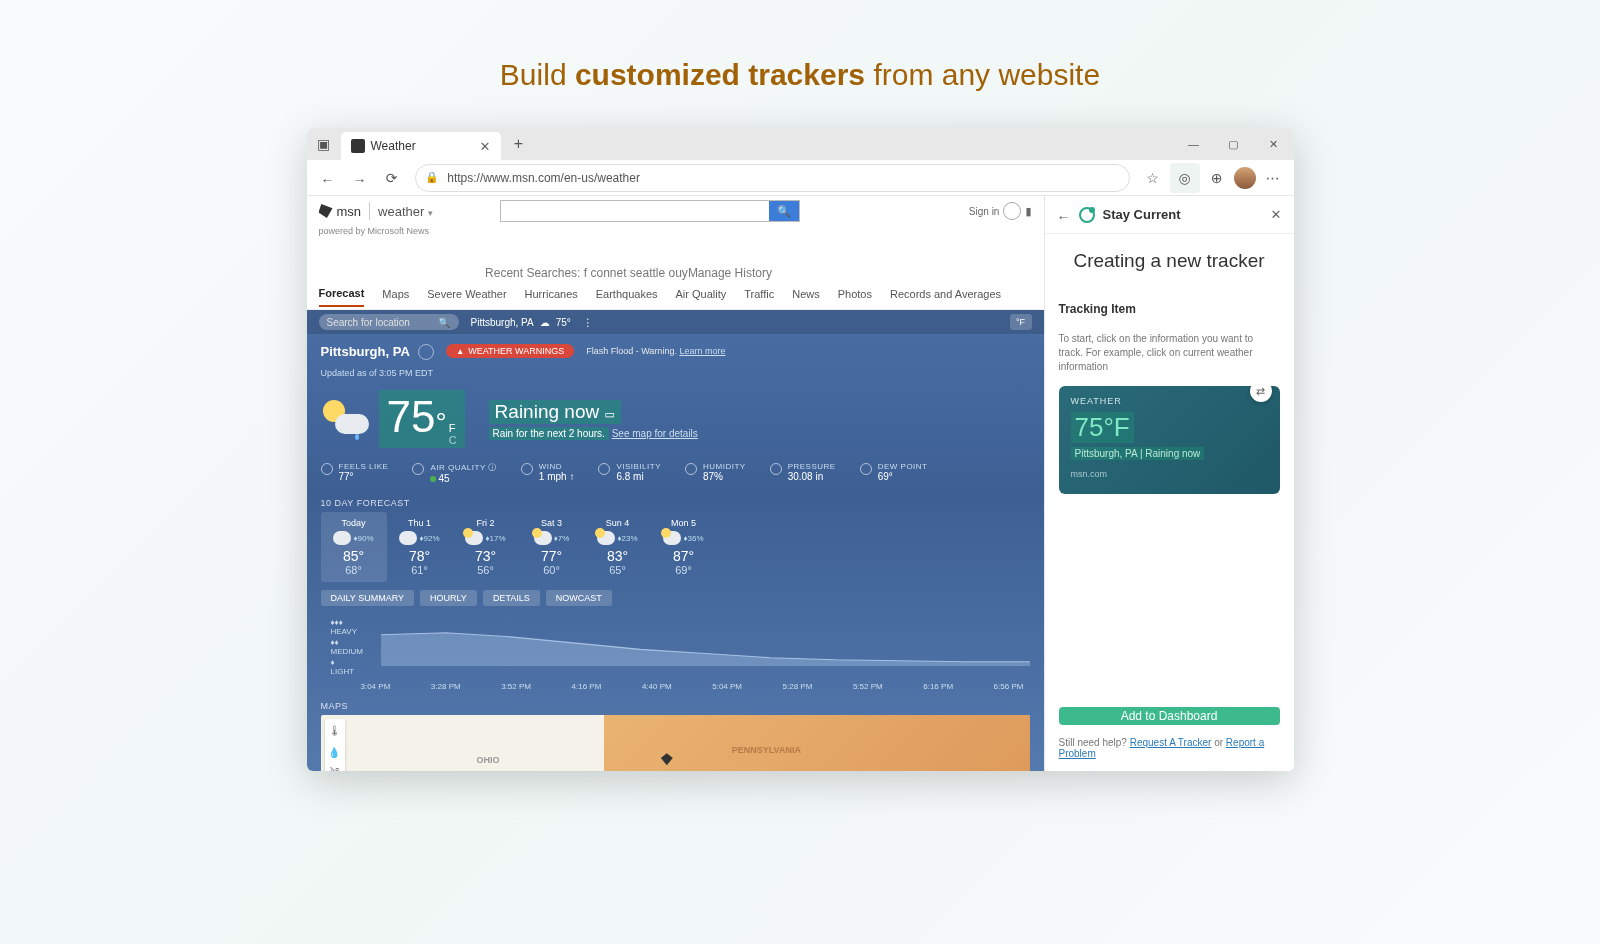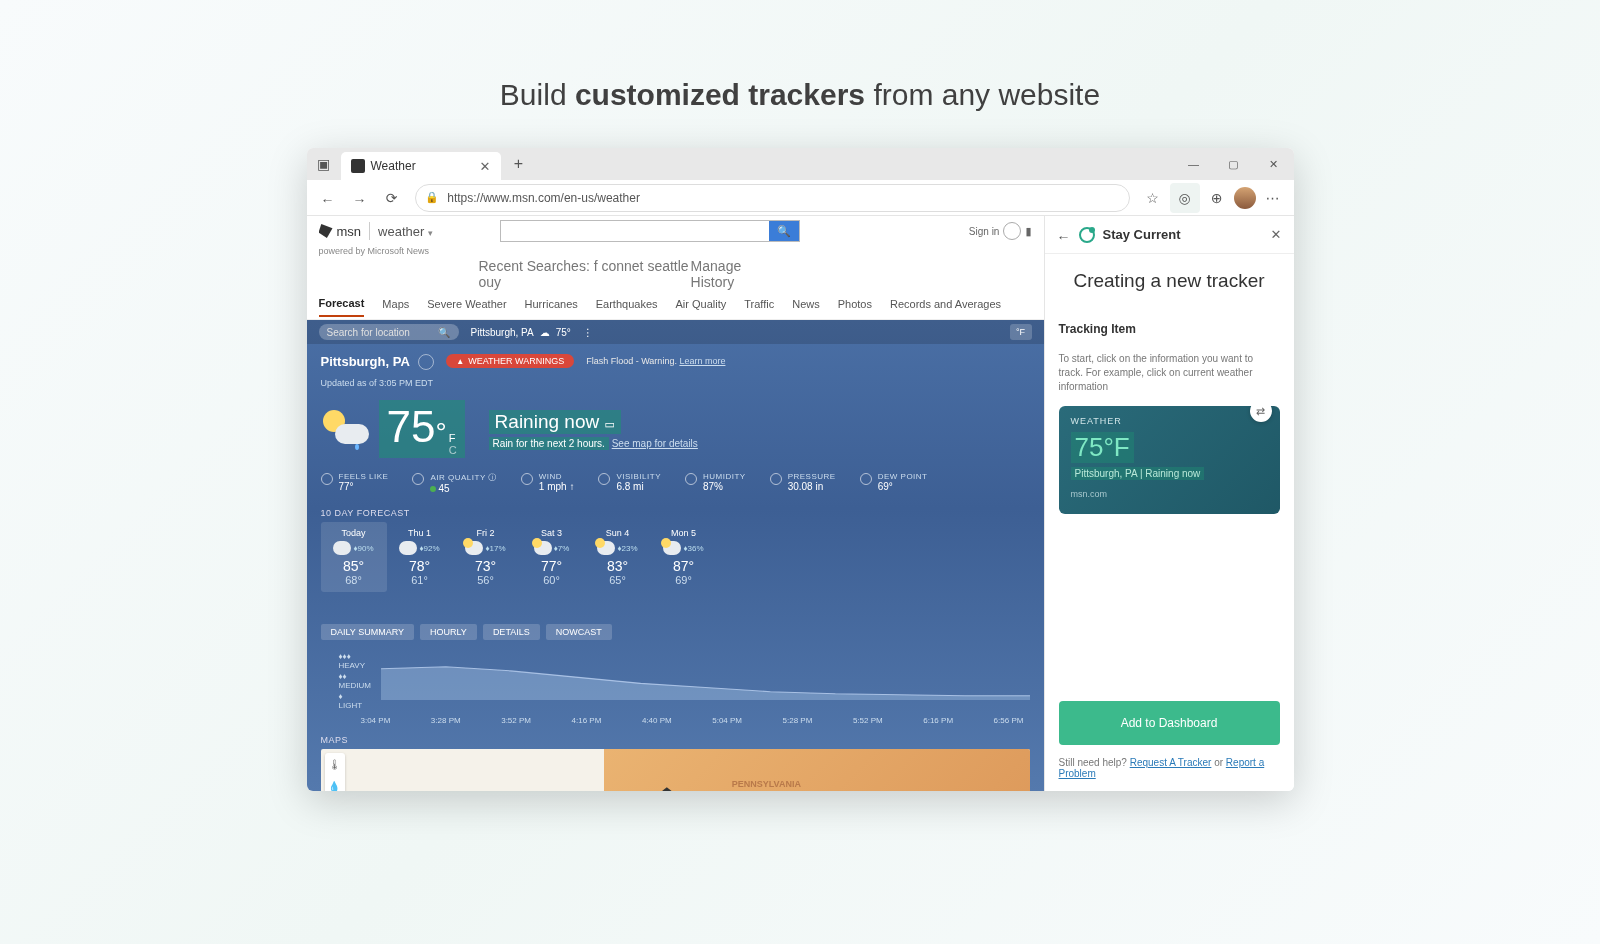--- a/index.html
+++ b/index.html
@@ -1,17 +1,17 @@
 <!DOCTYPE html>
 <html><head>
 <meta charset="utf-8">
 <style>
 * { margin: 0; padding: 0; box-sizing: border-box; font-family: "Segoe UI", Arial, sans-serif; }
 body { background: linear-gradient(135deg, #f8fbfc 0%, #f0f7f5 50%, #f8fbfc 100%); width: 1600px; height: 944px; overflow: hidden; }
-.hero { text-align: center; padding: 58px 0 36px; font-size: 30px; color: #404040; font-weight: 300; margin-top: 20px; }
+.hero { text-align: center; padding: 58px 0 36px; font-size: 30px; color: #a16207; font-weight: 300; }
 .hero strong { font-weight: 600; }
 
 .window { width: 987px; height: 643px; margin: 0 auto; background: #fff; border-radius: 6px; box-shadow: 0 10px 40px rgba(0,0,0,.18); overflow: hidden; display: flex; flex-direction: column; position: relative; }
 
 .titlebar { height: 32px; background: #e8e8e8; display: flex; align-items: center; position: relative; }
 .panel-btn { width: 34px; height: 32px; display: flex; align-items: center; justify-content: center; font-size: 14px; color: #555; }
 .tab { height: 28px; background: #fff; border-radius: 5px 5px 0 0; display: flex; align-items: center; padding: 0 10px; margin-top: 4px; width: 160px; font-size: 12px; color: #333; gap: 6px; }
 .tab .fav { width: 14px; height: 14px; background: #333; border-radius: 2px; }
 .tab .close { margin-left: auto; font-size: 13px; color: #666; }
 .newtab { width: 28px; text-align: center; font-size: 16px; color: #555; margin-left: 4px; }
@@ -34,21 +34,21 @@
 .msn-sep { width: 1px; height: 18px; background: #ccc; }
 .msn-section { font-size: 13px; color: #555; }
 .chev { font-size: 9px; color: #888; }
 .msn-search { margin-left: 60px; width: 300px; height: 22px; border: 1px solid #bbb; display: flex; position: relative; }
 .msn-search input { flex: 1; border: none; outline: none; padding: 0 6px; font-size: 11px; }
 .msn-search-btn { width: 30px; background: #3b7dd8; color: #fff; display: flex; align-items: center; justify-content: center; font-size: 11px; }
 .signin { margin-left: auto; font-size: 10px; color: #666; display: flex; align-items: center; gap: 4px; }
 .signin .ava { width: 18px; height: 18px; border: 1px solid #aaa; border-radius: 50%; }
 
 .msn-sub { font-size: 9px; color: #888; padding: 0 12px 2px; }
-.msn-recent { font-size: 14px; color: #777; padding: 0 0 4px 172px; display: flex; justify-content: flex-end; width: 472px; }
+.msn-recent { font-size: 12px; color: #777; padding: 0 0 4px 172px; display: flex; justify-content: center; width: 472px; margin-top: 28px; }
 
 .msn-nav { height: 26px; display: flex; align-items: center; padding: 0 12px; gap: 18px; font-size: 11px; color: #555; border-bottom: 1px solid #eee; }
 .msn-nav span { padding-bottom: 6px; cursor: pointer; }
 .msn-nav .active { color: #222; font-weight: 600; border-bottom: 2px solid #c2410c; }
 
 .weather-bg { flex: 1; background: linear-gradient(180deg,#4a6fa5 0%,#3d5f94 40%,#5479ad 100%); color: #fff; position: relative; overflow: hidden; }
 .wtop { height: 24px; background: rgba(0,0,0,.15); display: flex; align-items: center; padding: 0 12px; gap: 12px; font-size: 10px; }
 .wsearch { width: 140px; height: 16px; background: rgba(255,255,255,.25); border-radius: 8px; padding: 0 8px; display: flex; align-items: center; color: #e0e0e0; }
 .wloc { display: flex; align-items: center; gap: 6px; }
 .funit { margin-left: auto; width: 22px; height: 16px; background: rgba(255,255,255,.2); border-radius: 3px; display: flex; align-items: center; justify-content: center; font-size: 9px; }
@@ -90,24 +90,24 @@
 .wfc-day.today { background: rgba(255,255,255,.12); }
 .wfc-name { font-size: 9px; }
 .wfc-row { display: flex; justify-content: center; align-items: center; gap: 2px; margin: 3px 0; }
 .wfc-ico { width: 18px; height: 14px; background: #e8ecf0; border-radius: 7px; position: relative; }
 .wfc-ico.sun::before { content: ""; width: 10px; height: 10px; background: #ffd966; border-radius: 50%; position: absolute; top: -3px; left: -2px; }
 .wfc-prec { font-size: 8px; color: #bde; }
 .wfc-hi { font-size: 14px; font-weight: 500; }
 .wfc-lo { font-size: 11px; color: #cde; }
 
 .wtabs { display: flex; gap: 6px; padding: 0 14px 8px; }
-.wtab { background: rgba(255,255,255,.18); padding: 3px 10px; font-size: 9px; border-radius: 2px; margin-top: 24px; }
+.wtab { background: rgba(255,255,255,.18); padding: 3px 10px; font-size: 9px; border-radius: 2px; }
 
 .wlegend { padding: 2px 20px; font-size: 8px; color: #cde; }
-.wlegend div { margin: 2px 12px; }
+.wlegend div { margin: 2px 4px; }
 .wchart { height: 52px; margin: 0 14px; position: relative; }
 .wchart svg { width: 100%; height: 100%; }
 .wtimes { display: flex; justify-content: space-between; padding: 2px 20px 6px 54px; font-size: 8px; color: #cde; }
 
 .wmaps-title { font-size: 9px; padding: 4px 14px; color: #dde; letter-spacing: .5px; }
 .wmap { margin: 0 14px 8px; height: 100px; background: #f5f2ea; border-radius: 2px; position: relative; overflow: hidden; }
 .wmap-tools { position: absolute; left: 4px; top: 4px; width: 20px; background: #fff; border-radius: 3px; box-shadow: 0 1px 3px rgba(0,0,0,.2); }
 .wmap-tools div { height: 22px; display: flex; align-items: center; justify-content: center; font-size: 10px; color: #666; }
 .wmap-alert { position: absolute; left: 4px; bottom: 4px; width: 20px; height: 20px; background: #f6c944; border-radius: 3px; display: flex; align-items: center; justify-content: center; font-size: 10px; }
 .wmap-region { position: absolute; top: 0; right: 0; width: 60%; height: 100%; background: linear-gradient(135deg,#e8a85c,#d88840); opacity: .85; }
@@ -126,21 +126,21 @@
 .sb-h1 { font-size: 19px; font-weight: 400; color: #333; text-align: center; padding: 16px 12px 30px; }
 .sb-body { padding: 0 14px; flex: 1; }
 .sb-label { font-size: 12px; font-weight: 600; color: #333; margin-bottom: 16px; }
 .sb-desc { font-size: 10px; color: #777; line-height: 1.4; margin-bottom: 12px; }
 .sb-card { height: 108px; border-radius: 6px; background: linear-gradient(135deg,#2a6b7a,#1f5866); position: relative; padding: 10px 12px; color: #fff; overflow: hidden; }
 .sb-card-swap { position: absolute; top: -6px; right: 8px; width: 22px; height: 22px; background: #fff; border-radius: 50%; box-shadow: 0 1px 4px rgba(0,0,0,.2); display: flex; align-items: center; justify-content: center; color: #666; font-size: 11px; }
 .sb-card-cat { font-size: 9px; letter-spacing: 1px; color: #d0e5e8; }
 .sb-card-temp { font-size: 26px; font-weight: 400; color: #7fe8c4; margin-top: 6px; background: rgba(30,145,115,.4); display: inline-block; padding: 0 4px; }
 .sb-card-loc { font-size: 10px; color: #b8e8d8; margin-top: 4px; background: rgba(30,145,115,.4); display: inline-block; padding: 1px 4px; }
 .sb-card-src { font-size: 9px; color: #a8c8ce; margin-top: 8px; }
-.sb-add { margin: 0 14px 12px; height: 44px; background: #3cba8c; color: #fff; border: none; border-radius: 4px; font-size: 12px; font-weight: 500; }
+.sb-add { margin: 0 14px 12px; height: 18px; background: #3cba8c; color: #fff; border: none; border-radius: 4px; font-size: 12px; font-weight: 500; }
 .sb-help { font-size: 10px; color: #777; padding: 0 14px 12px; }
 .sb-help a { color: #2a7ab8; text-decoration: underline; }
 </style>
 </head>
 <body>
 
 <div class="hero">
   <span>Build </span><strong>customized trackers</strong><span> from any website</span>
 </div>
 

